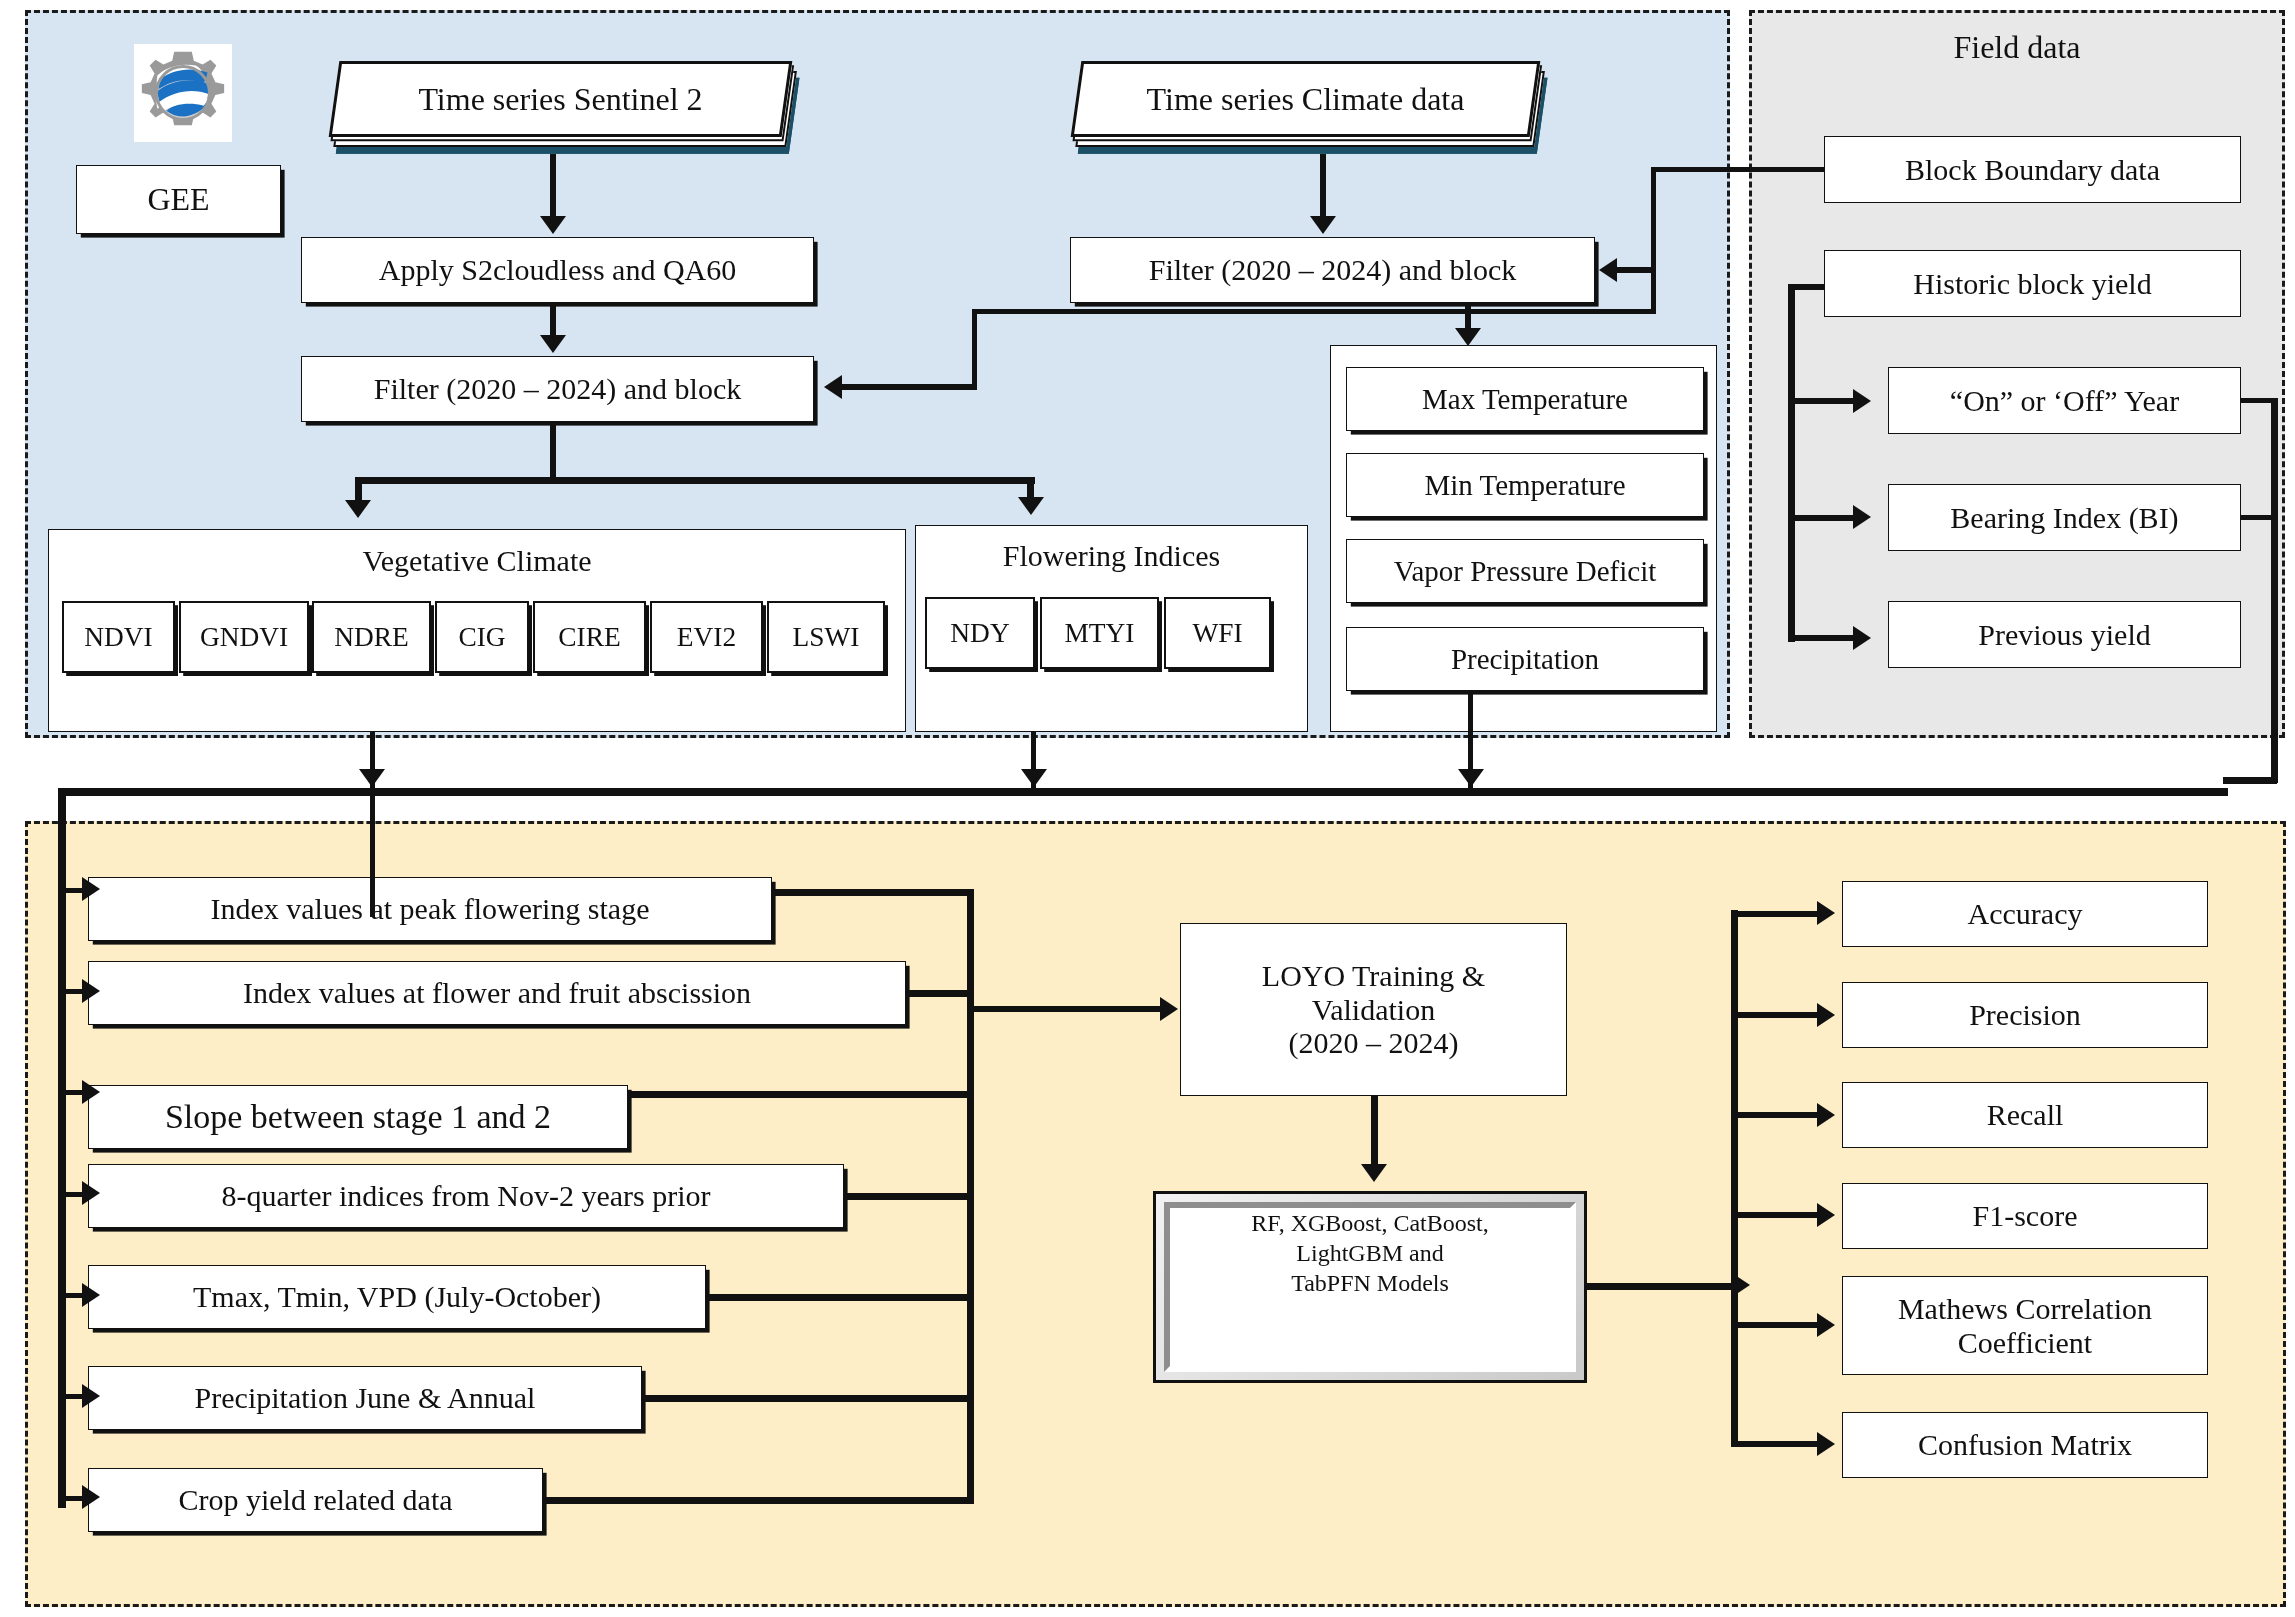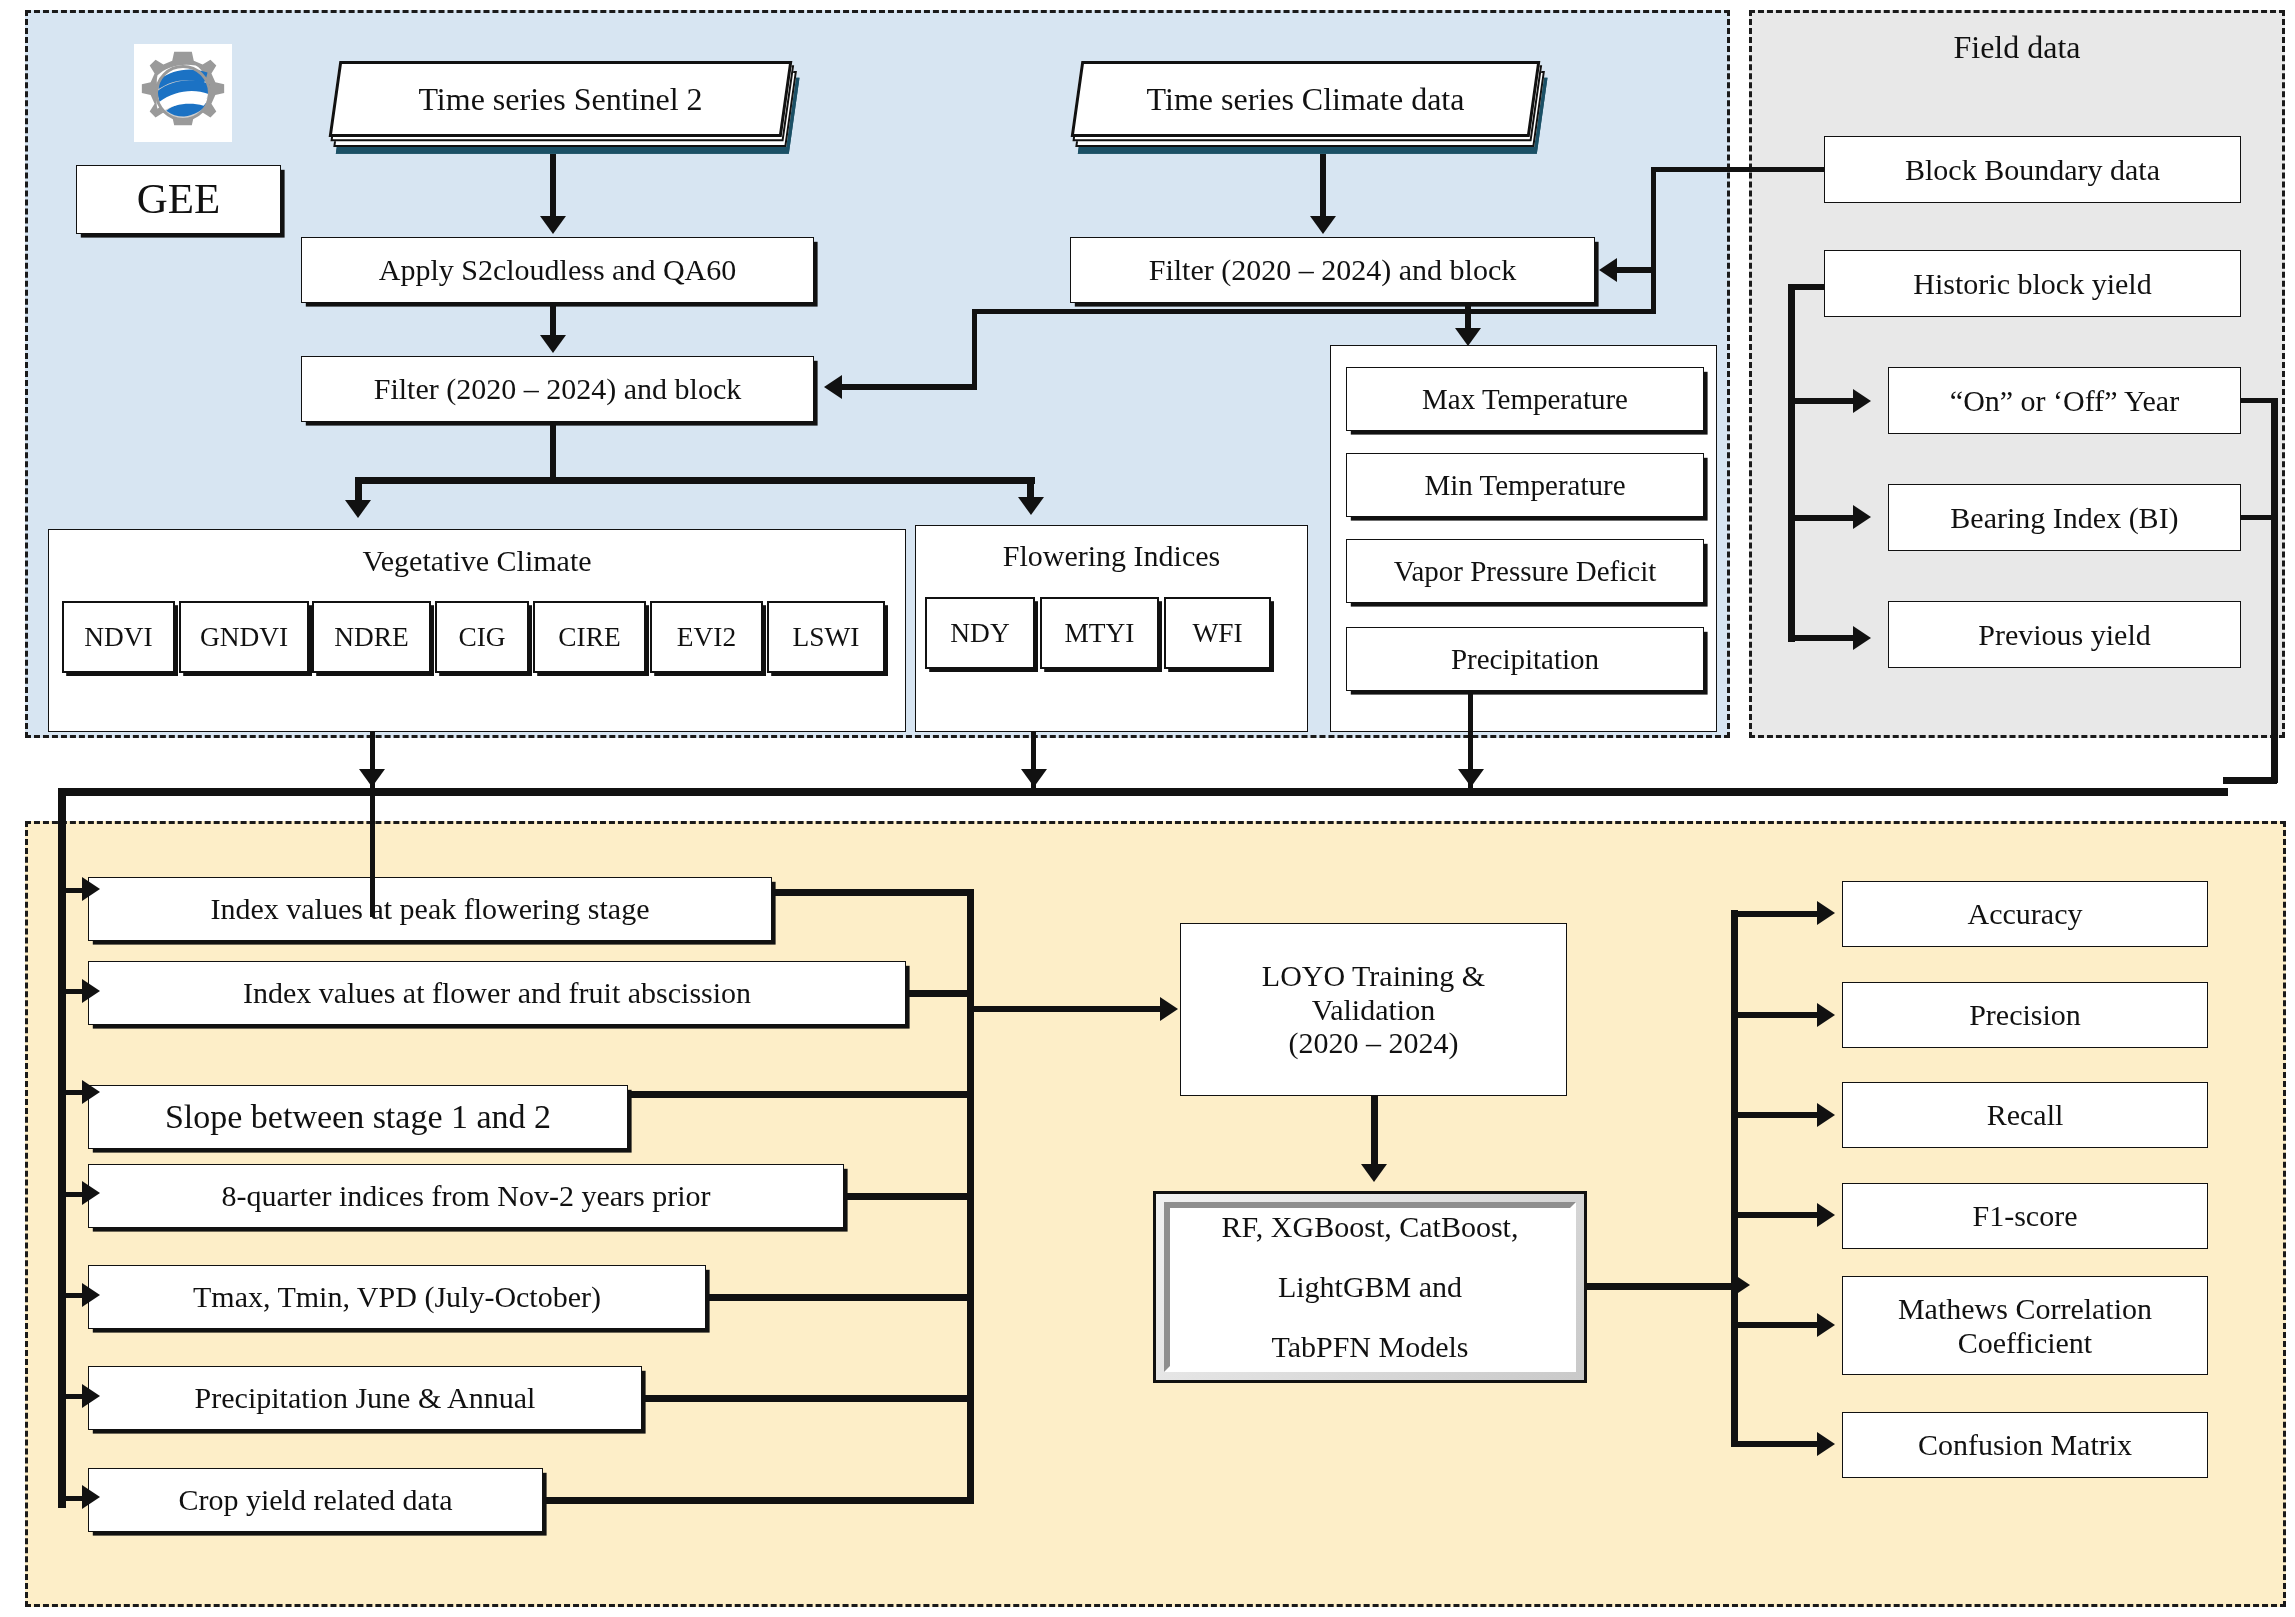--- a/index.html
+++ b/index.html
@@ -33,22 +33,22 @@
   .doc .lbl{position:absolute;left:0;top:0;width:100%;height:100%;
             display:flex;align-items:center;justify-content:center;
             font-size:32px;color:#111;text-align:center;}
 
   
   .emboss{position:absolute;box-sizing:border-box;border:3.6px solid #111;
           background:linear-gradient(135deg,#f2f2f2,#c9c9c9);padding:8.3px;}
   .emboss .inner{width:100%;height:100%;box-sizing:border-box;background:#fff;
        border-top:6px solid #8e8e8e;border-left:6px solid #8e8e8e;
        border-right:6px solid #ffffff;border-bottom:6px solid #ffffff;
-       display:flex;align-items:center;justify-content:space-between;text-align:center;
-       font-size:30px;color:#111;line-height:1.25;}
+       display:flex;align-items:center;justify-content:flex-start;text-align:center;
+       font-size:24px;color:#111;line-height:1.25;}
 
   
   .ln{position:absolute;background:#111;}
   .ar{position:absolute;width:0;height:0;}
   .ar-d{border-left:13px solid transparent;border-right:13px solid transparent;border-top:18px solid #111;}
   .ar-r{border-top:12.5px solid transparent;border-bottom:12.5px solid transparent;border-left:18px solid #111;}
   .ar-l{border-top:12.5px solid transparent;border-bottom:12.5px solid transparent;border-right:18px solid #111;}
 
   
   #gee-logo{position:absolute;background:#fff;}
@@ -72,21 +72,21 @@
       <circle cx="50" cy="50" r="27" fill="#cfcfcf"></circle>
       <path fill="#ffffff" d="M24 44c12-11 30-16 48-12 -2-4 -5-8 -9-10 -16-3 -31 2 -39 10 -1 4 -1 8 0 12z"></path>
       <path fill="#1b72c4" d="M26 36c13-10 32-13 49-7 -1 5 -2 8 -4 11 -16-6 -33-3 -46 6 0-4 0-7 1-10z"></path>
       <path fill="#ffffff" d="M23 56c15-12 36-15 54-8 -1 4 -3 8 -5 11 -16-6 -34-3 -48 7 -1-3 -1-7 -1-10z"></path>
       <path fill="#1b72c4" d="M24 48c15-12 37-14 53-7 0 4 0 7 -1 10 -16-6 -35-3 -50 8 -1-4 -2-7 -2-11z"></path>
       <path fill="#1b72c4" d="M33 68c12-9 28-11 42-7 -5 7 -14 12 -24 13 -7 0 -13-2 -18-6z"></path>
       <path fill="#ffffff" d="M27 62c13-10 32-12 48-6 -1 3 -2 5 -4 7 -14-4 -30-2 -42 6 -1-2 -2-5 -2-7z"></path>
       <circle cx="50" cy="50" r="27" fill="none" stroke="#9a9a9a" stroke-width="3"></circle>
     </svg>
   </div>
-  <div class="box sh" style="left:76px;top:165px;width:205px;height:69px;font-size:43px;">
+  <div class="box sh" style="left:76px;top:165px;width:205px;height:69px;font-size:32px;">
     <span>GEE</span>
   </div>
 
   <div class="doc" style="left:334px;top:61px;width:453px;height:76px;">
     <div class="lay l3"></div>
       <div class="lay l2"></div>
       <div class="lay l1"></div>
       <div class="lay l0"></div>
     <div class="lbl">Time series Sentinel 2</div>
   </div>

